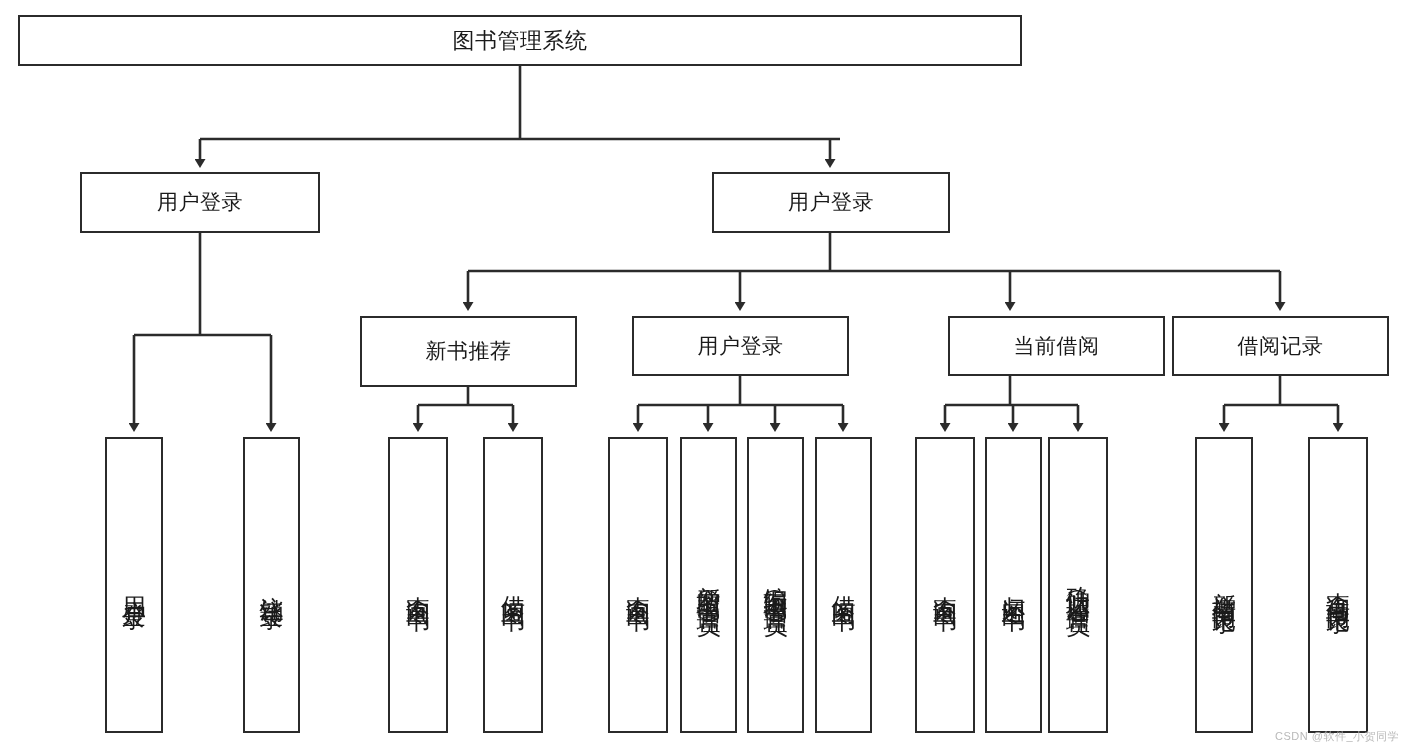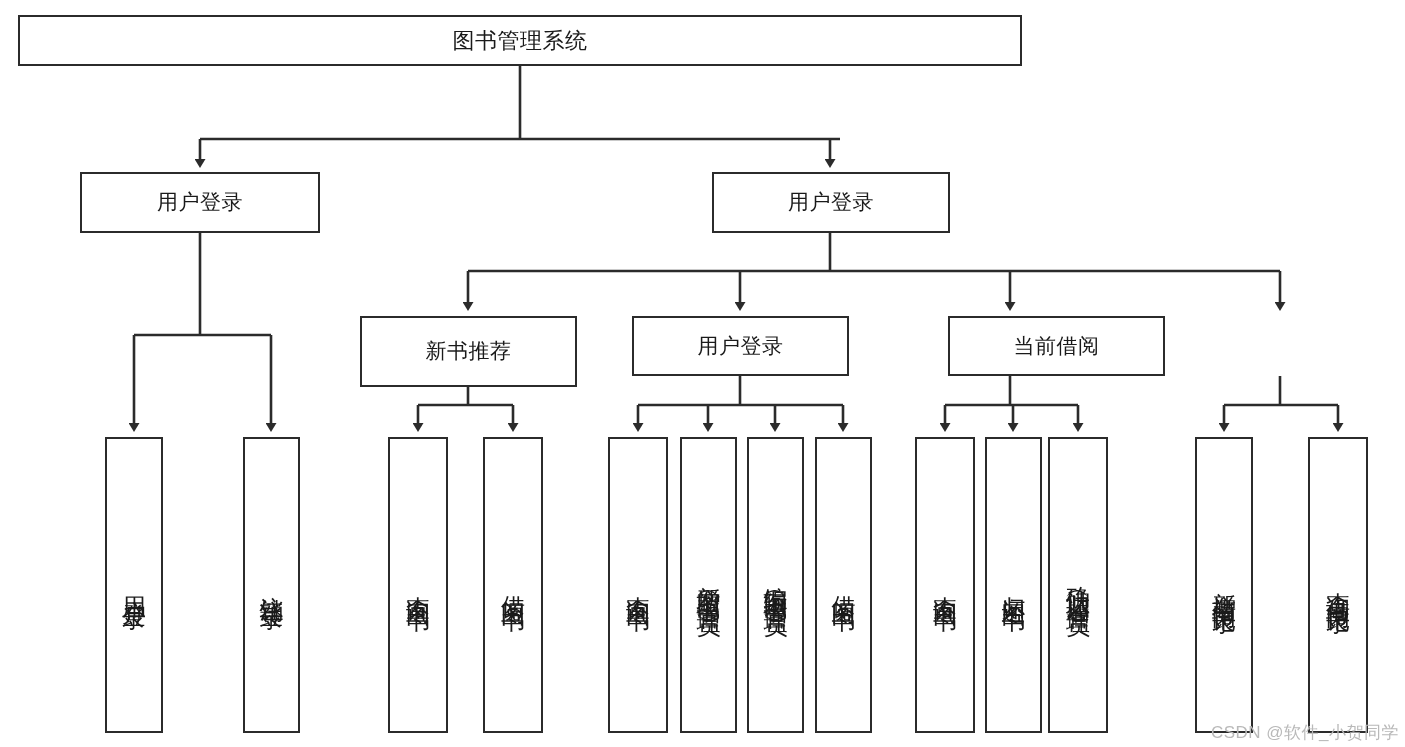--- a/index.html
+++ b/index.html
@@ -40,21 +40,21 @@
     font-size:24px;
     letter-spacing:4px;
     line-height:1;
     white-space:nowrap;
   }
   #root.node .label{font-size:22px;}
   .watermark{
     position:absolute;
     right:6px;
     bottom:3px;
-    font-size:17px;
+    font-size:11px;
     color:#b9b9b9;
     white-space:nowrap;
     letter-spacing:0.5px;
     pointer-events:none;
   }
 </style>
 </head>
 <body>
 
 <div id="canvas">
@@ -122,20 +122,23 @@
 
   <div class="node horiz" style="left:360px;top:316px;width:217px;height:71px;">
     <span class="label">新书推荐</span>
   </div>
   <div class="node horiz" style="left:632px;top:316px;width:217px;height:60px;">
     <span class="label">用户登录</span>
   </div>
   <div class="node horiz" style="left:948px;top:316px;width:217px;height:60px;">
     <span class="label">当前借阅</span>
   </div>
+  <div class="node horiz" style="left:1172px;top:316px;width:217px;height:60px;">
+    <span class="label">借阅记录</span>
+  </div>
 
   <div class="node vert" style="left:105px;top:437px;width:58px;height:296px;">
     <span class="label">用户登录</span>
   </div>
   <div class="node vert" style="left:243px;top:437px;width:57px;height:296px;">
     <span class="label">注销登录</span>
   </div>
 
   <div class="node vert" style="left:388px;top:437px;width:60px;height:296px;">
     <span class="label">查询图书</span>

